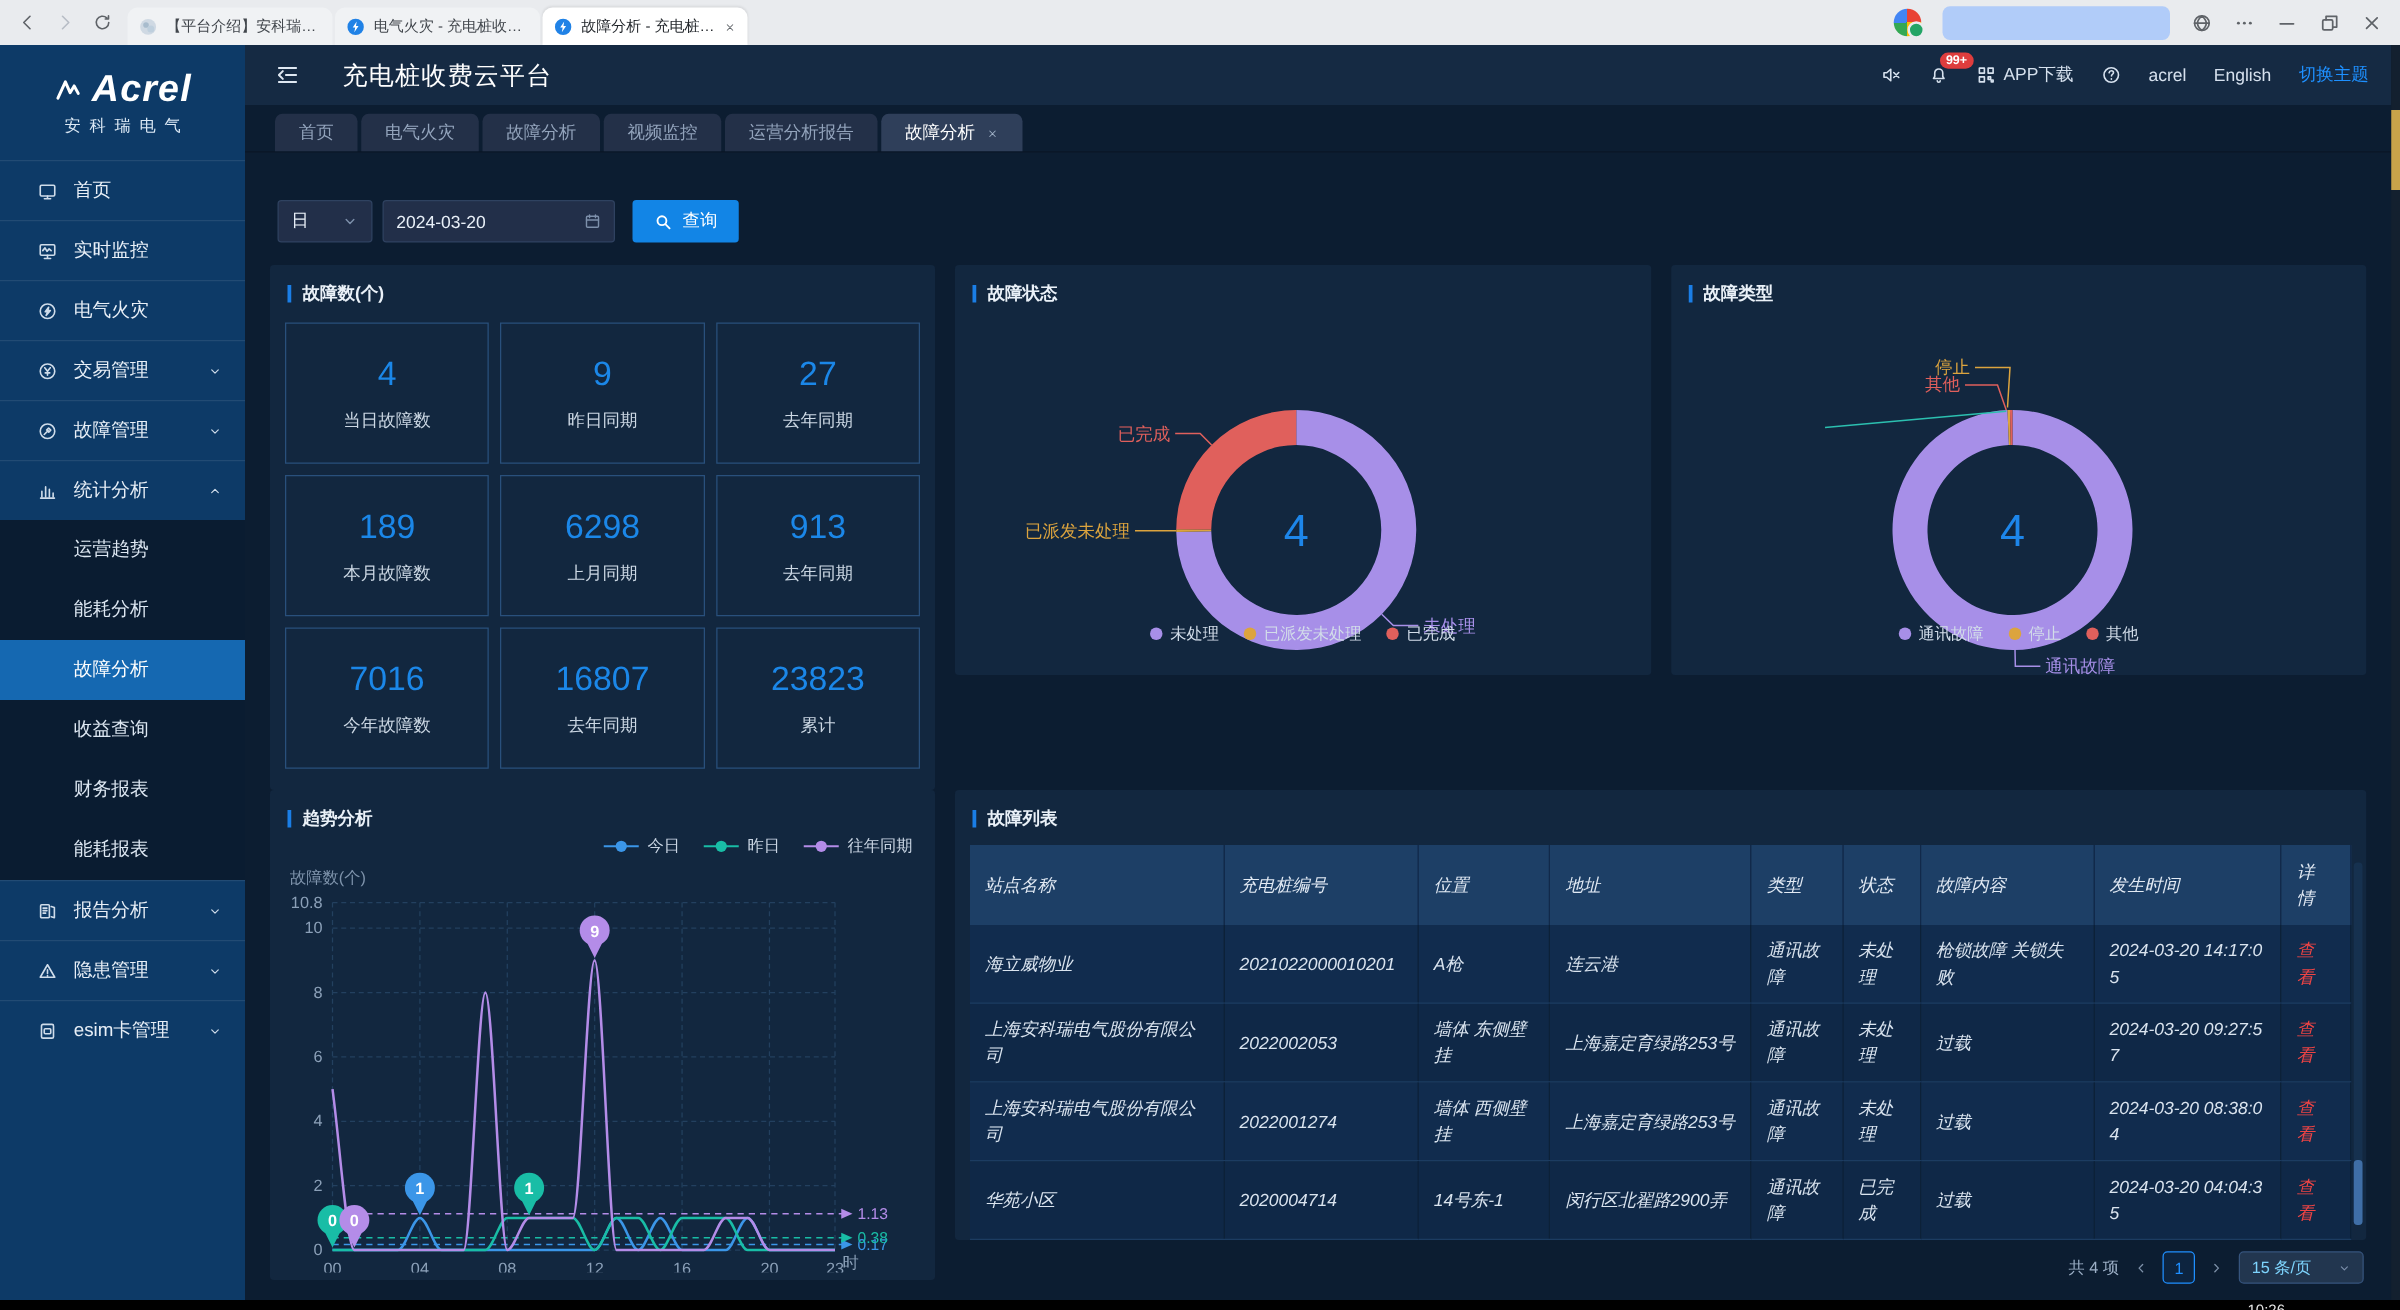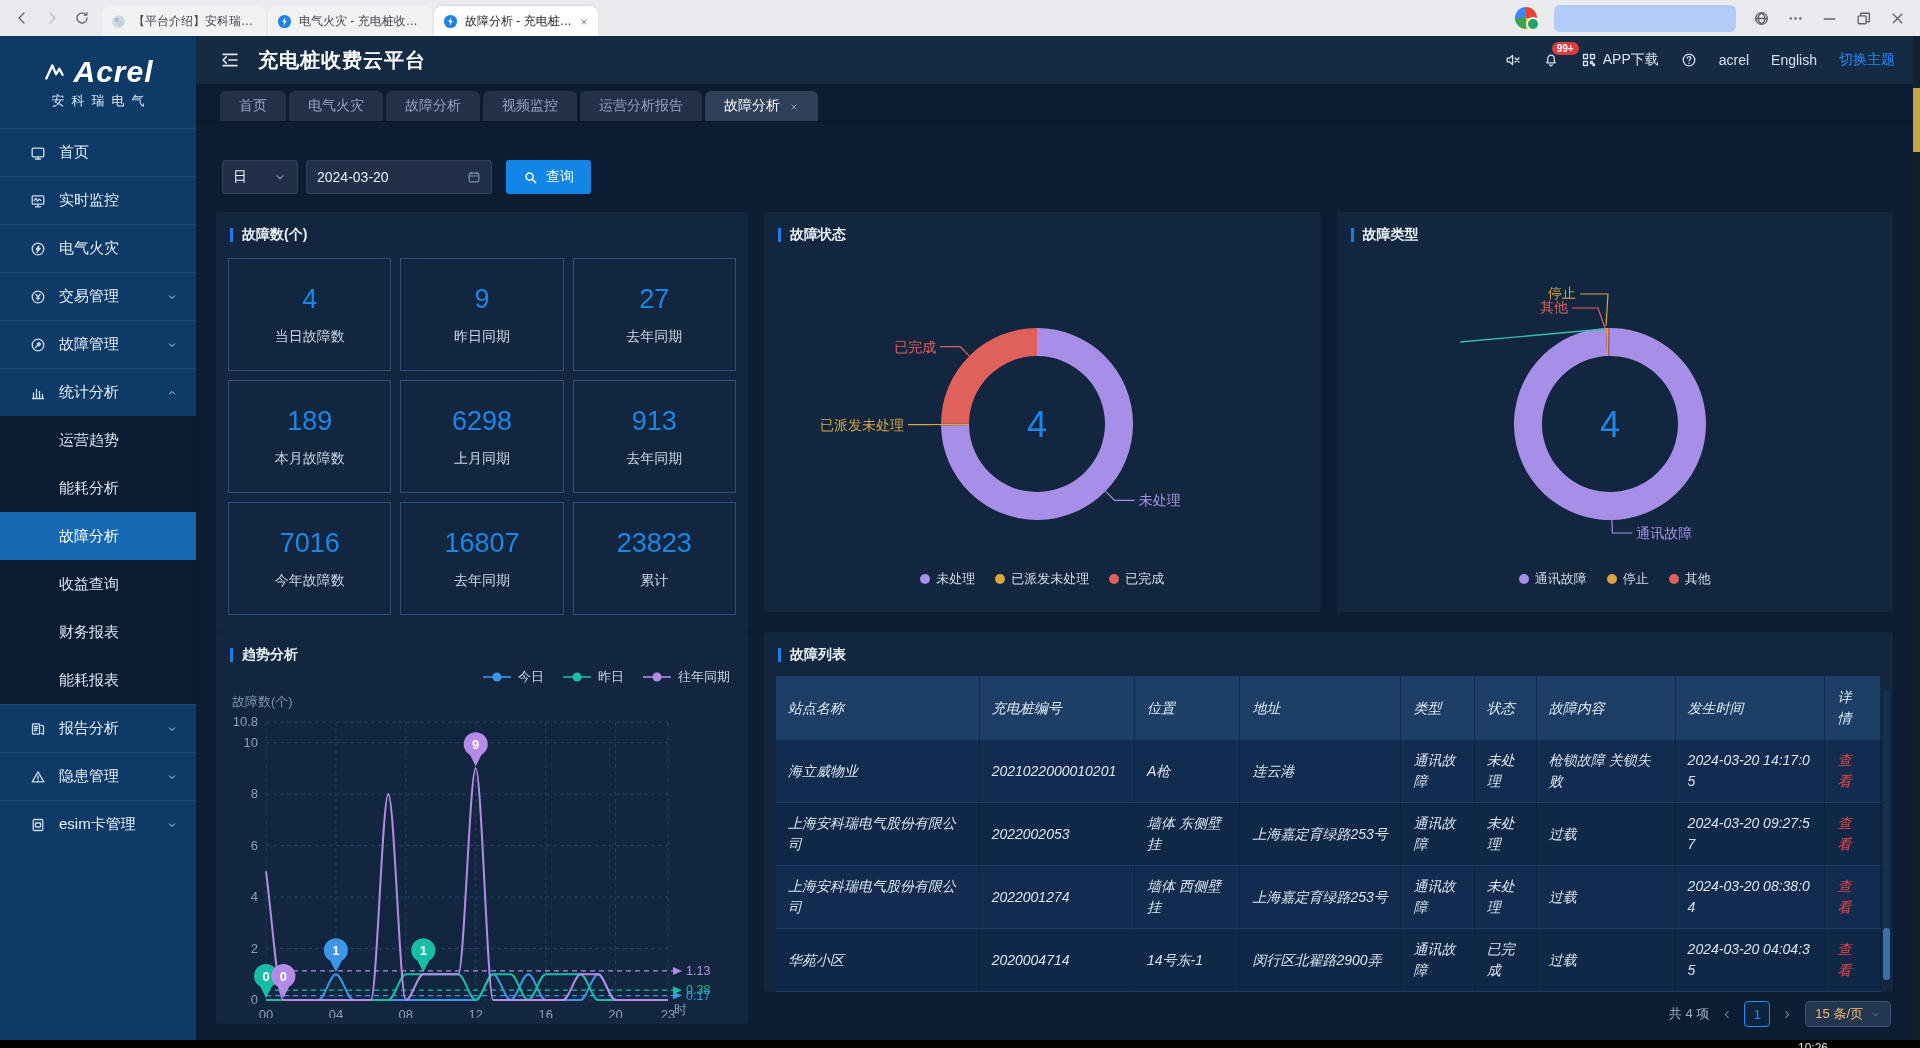--- a/index.html
+++ b/index.html
@@ -42,21 +42,21 @@
   .sitem .ic { color:#cfdcea; }
   .schev { width:12px !important; height:12px !important; margin-left:auto; color:#a9c0d8; }
   .ssub { background:#0a1c31; }
   .ssubitem { height:48px; line-height:48px; padding-left:59px; color:#dde7f2; font-size:15px; cursor:pointer; }
   .ssubitem.active { background:#1568b1; color:#fff; }
 
   
   .main { position:absolute; left:196px; top:36px; right:7px; bottom:8px; background:#0c1d31; overflow:hidden; }
   .appbar { height:48px; background:#152a43; display:flex; align-items:center; padding:0 18px 0 24px; gap:18px; }
   .appbar .collapse { color:#dfe8f2; } .appbar .collapse .ic { width:20px; height:20px; }
-  .app-title { color:#fff; font-size:20px; font-weight:bold; letter-spacing:1px; }
+  .app-title { color:#fff; font-size:20px; font-weight:normal; letter-spacing:1px;margin-left:16px; }
   .appbar-right { margin-left:auto; display:flex; align-items:center; gap:22px; color:#d6e1ee; font-size:14px; }
   .appbar-right > span { display:inline-flex; align-items:center; gap:6px; cursor:pointer; }
   .bell-wrap { position:relative; }
   .badge { position:absolute; top:-10px; left:9px; background:#df3d3d; color:#fff; font-size:10px;
            padding:1px 5px; border-radius:8px; font-weight:bold; }
   .theme-link { color:#1e90ff; }
 
   .wtabs { height:38px; display:flex; align-items:flex-end; padding-left:24px; gap:3px;
            border-bottom:1px solid #0a1626; background:#0c1d31; }
   .wtab { height:30px; padding:0 19px; background:#233048; color:#93a4bc; font-size:14px;
@@ -72,21 +72,21 @@
   .sel .ic,.datebox .ic { width:14px; height:14px; color:#7d90ab; }
   .btn-query { height:34px; padding:0 17px; background:#1285e6; border-radius:3px; color:#fff; font-size:14px;
           display:flex; align-items:center; gap:8px; cursor:pointer; margin-left:6px; }
   .btn-query .ic { width:15px; height:15px; stroke-width:1.6; }
 
   .rows { padding:0 20px; }
   .row1 { display:flex; gap:16px; margin-top:18px; height:420px; }
   .row2 { display:flex; gap:16px; margin-top:0; align-items:flex-start; }
   .panel { background:#12273f; border-radius:3px; position:relative; }
   .p-faults { width:532px; height:420px; }
-  .p-donut { flex:1; height:400px; }
+  .p-donut { flex:1; height:328px; }
   .p-trend { width:532px; height:392px; }
   .list-col { flex:1; }
   .p-list { height:360px; }
   .ptitle { display:flex; align-items:center; gap:9px; padding:14px 14px 0 14px;
             color:#eaf1f8; font-size:14px; font-weight:bold; }
   .ptitle .bar { width:3px; height:14px; background:#1a7ee6; flex:none; }
 
   .stats-grid { display:grid; grid-template-columns:repeat(3,1fr); gap:9px; padding:14px 12px 0 12px; }
   .stat { border:1px solid #29507c; height:113px; display:flex; flex-direction:column;
           align-items:center; justify-content:center; gap:13px; }
@@ -118,21 +118,21 @@
   .tbl-scroll { position:absolute; right:3px; top:58px; bottom:12px; width:7px; background:#16314f; border-radius:3px; }
   .tbl-thumb { position:absolute; bottom:0; width:7px; height:52px; background:#3f6ea6; border-radius:3px; }
 
   .pagination { display:flex; justify-content:flex-end; align-items:center; gap:11px; margin-top:9px;
                 color:#9db0c7; font-size:13px; padding-right:2px; }
   .pg-arrow { color:#7d90a8; display:inline-flex; cursor:pointer; }
   .pg-arrow .ic { width:13px; height:13px; }
   .pg-num { width:26px; height:26px; border:1px solid #1f8fff; color:#1f8fff; border-radius:4px;
             display:flex; align-items:center; justify-content:center; background:rgba(31,143,255,.07); cursor:pointer; }
   .pg-size { height:26px; border:1px solid #36547d; background:#22364f; border-radius:4px;
-             display:flex; align-items:center; gap:7px; padding:0 9px; color:#fdba74; cursor:pointer; }
+             display:flex; align-items:center; gap:21px; padding:0 9px; color:#7dd3fc; cursor:pointer; }
   .pg-size .ic { width:11px; height:11px; color:#7d90ab; }
 
   .page-scrollbar { position:absolute; right:0; top:36px; bottom:8px; width:7px; background:#13202f; z-index:20; }
   .page-thumb { position:absolute; top:52px; width:7px; height:64px; background:#c9a34a; }
   .bottombar { position:absolute; left:0; right:0; bottom:0; height:8px; background:#000; z-index:50; overflow:hidden; }
   .clock { position:absolute; right:92px; top:1px; color:#e6e6e6; font-size:12px; line-height:14px; }
 
   svg text { font-family:"Liberation Sans","DejaVu Sans",sans-serif; }
 </style>
 </head>

